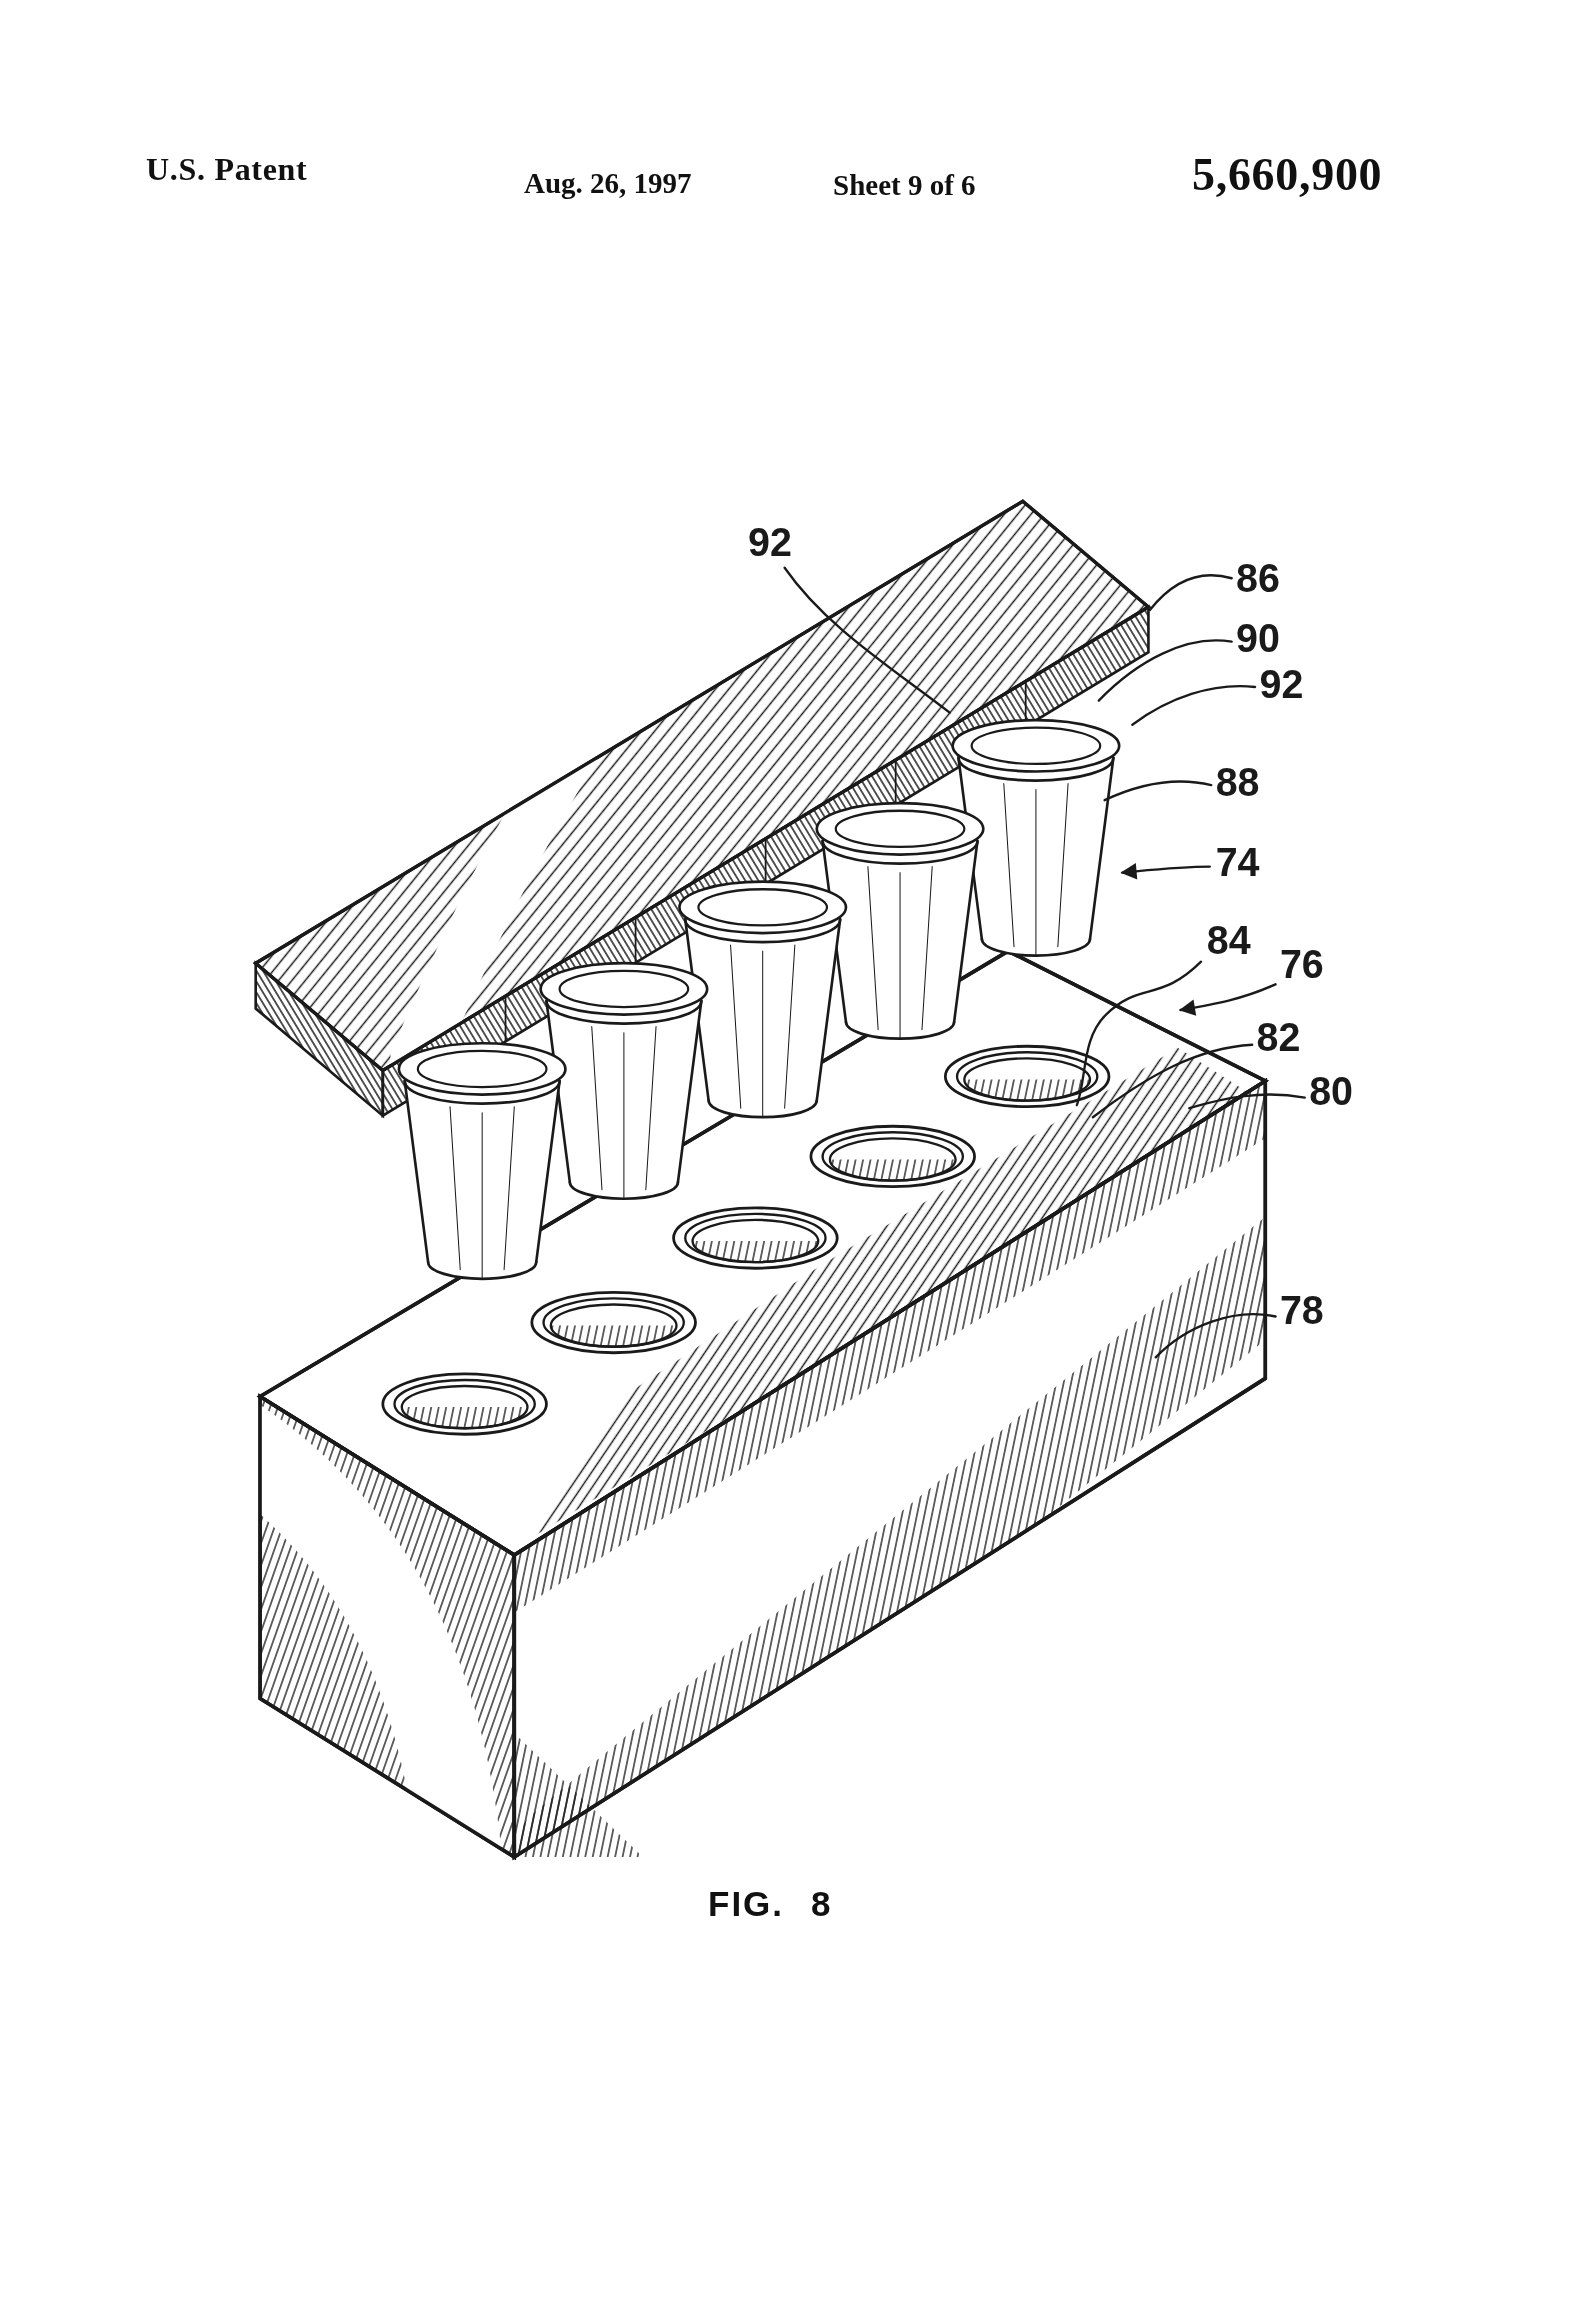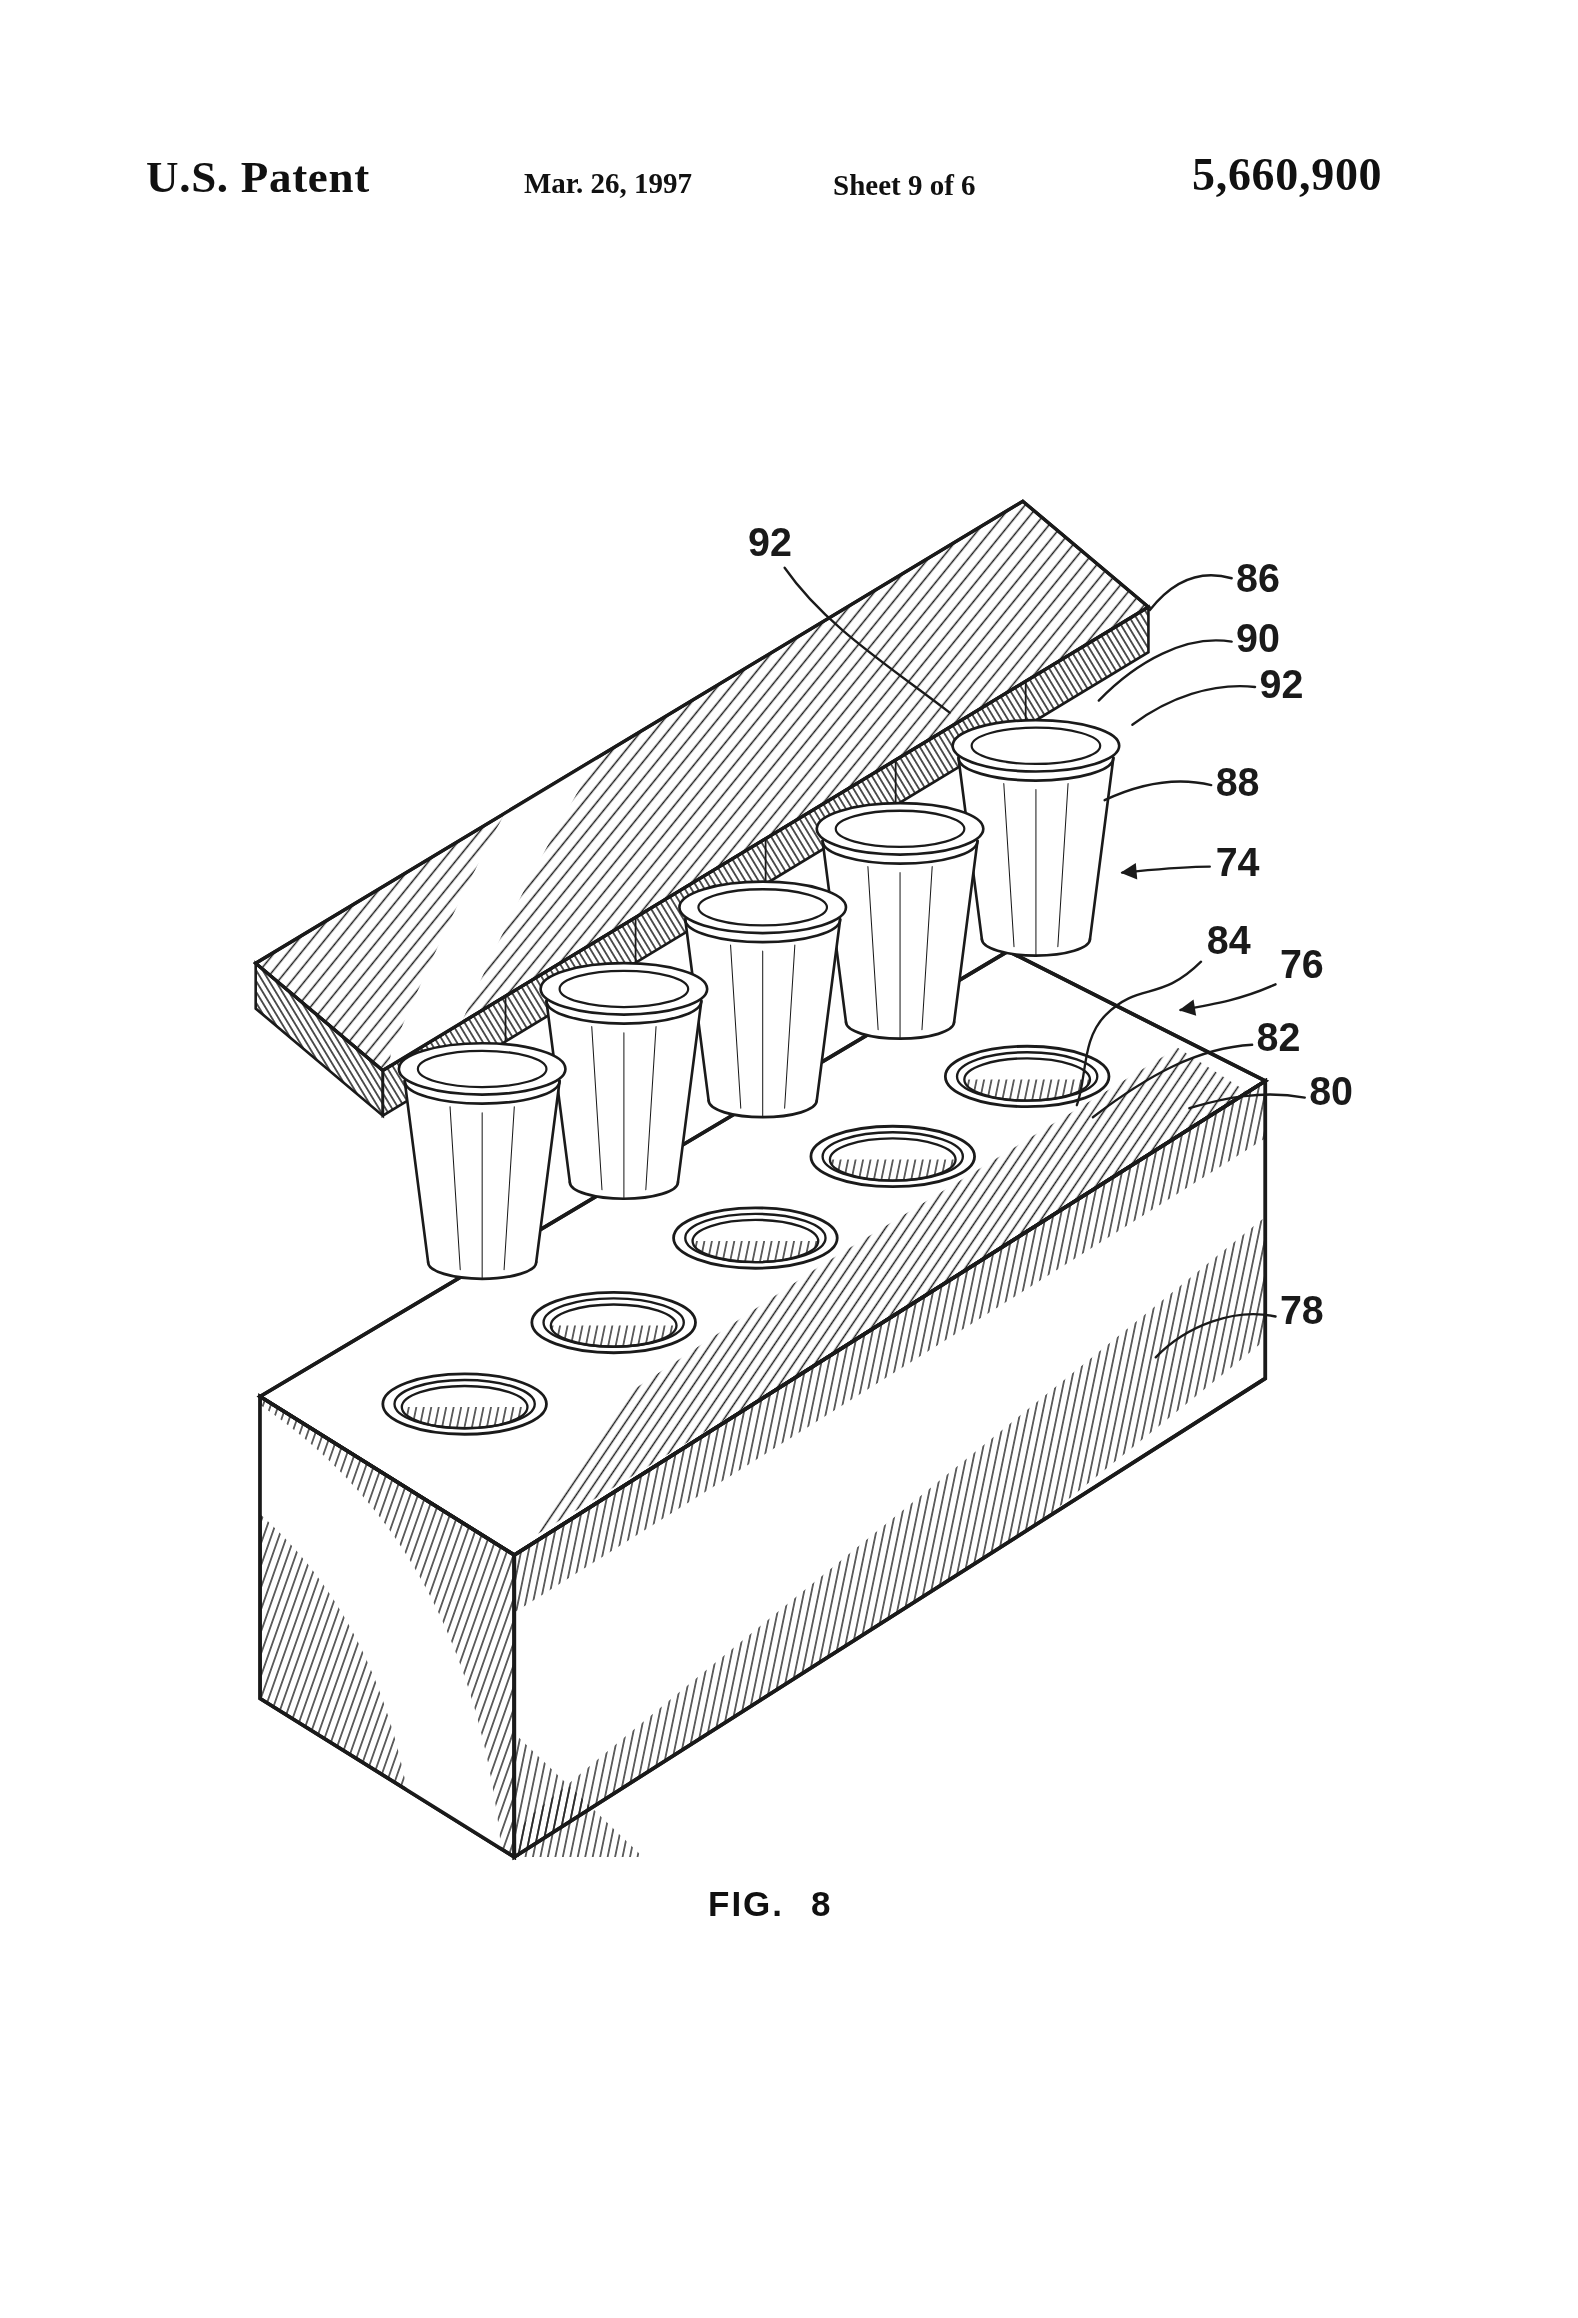--- a/index.html
+++ b/index.html
@@ -5,21 +5,21 @@
   html,body{margin:0;padding:0;background:#e8e8e8;}
   #page{
     position:relative;
     width:1578px;height:2319px;
     background:#ffffff;
     font-family:"Liberation Serif", serif;
     color:#111;
     overflow:hidden;
   }
   .hdr{position:absolute;white-space:nowrap;font-weight:bold;color:#111;}
-  #title{left:146px;top:151px;font-size:45px;letter-spacing:0.7px;}
+  #title{left:146px;top:151px;font-size:32px;letter-spacing:0.7px;}
   #date{left:524px;top:167px;font-size:29px;}
   #sheet{left:833px;top:169px;font-size:29px;}
   #patnum{left:1192px;top:148px;font-size:46px;letter-spacing:0.7px;}
   #fig-svg{position:absolute;left:0;top:0;width:1578px;height:2319px;}
   #caption{
     position:absolute;left:708px;top:1866px;
     font-family:"Liberation Sans", sans-serif;
     font-weight:bold;font-size:35px;letter-spacing:2px;
     display:flex;gap:27px;color:#111;margin-top:18px;
   }
@@ -27,21 +27,21 @@
     font-family:"Liberation Sans", sans-serif;
     font-weight:bold;font-size:27px;fill:#1a1a1a;
   }
 </style>
 </head>
 <body>
 
 <div id="page">
 
   <div class="hdr" id="title">U.S. Patent</div>
-  <div class="hdr" id="date">Mar. 26, 1997</div>
+  <div class="hdr" id="date">Aug. 26, 1997</div>
   <div class="hdr" id="sheet">Sheet 9 of 6</div>
   <div class="hdr" id="patnum">5,660,900</div>
 
   <svg id="fig-svg" viewBox="0 0 1080 1536" preserveAspectRatio="none">
     <defs>
       <pattern id="hatchA" width="7" height="7" patternUnits="userSpaceOnUse" patternTransform="rotate(40)">
         <line x1="3.5" y1="-1" x2="3.5" y2="8" stroke="#1a1a1a" stroke-width="1"></line>
       </pattern>
       <pattern id="hatchDense" width="3.8" height="3.8" patternUnits="userSpaceOnUse" patternTransform="rotate(-32)">
         <line x1="1.9" y1="-1" x2="1.9" y2="5" stroke="#1a1a1a" stroke-width="1"></line>

